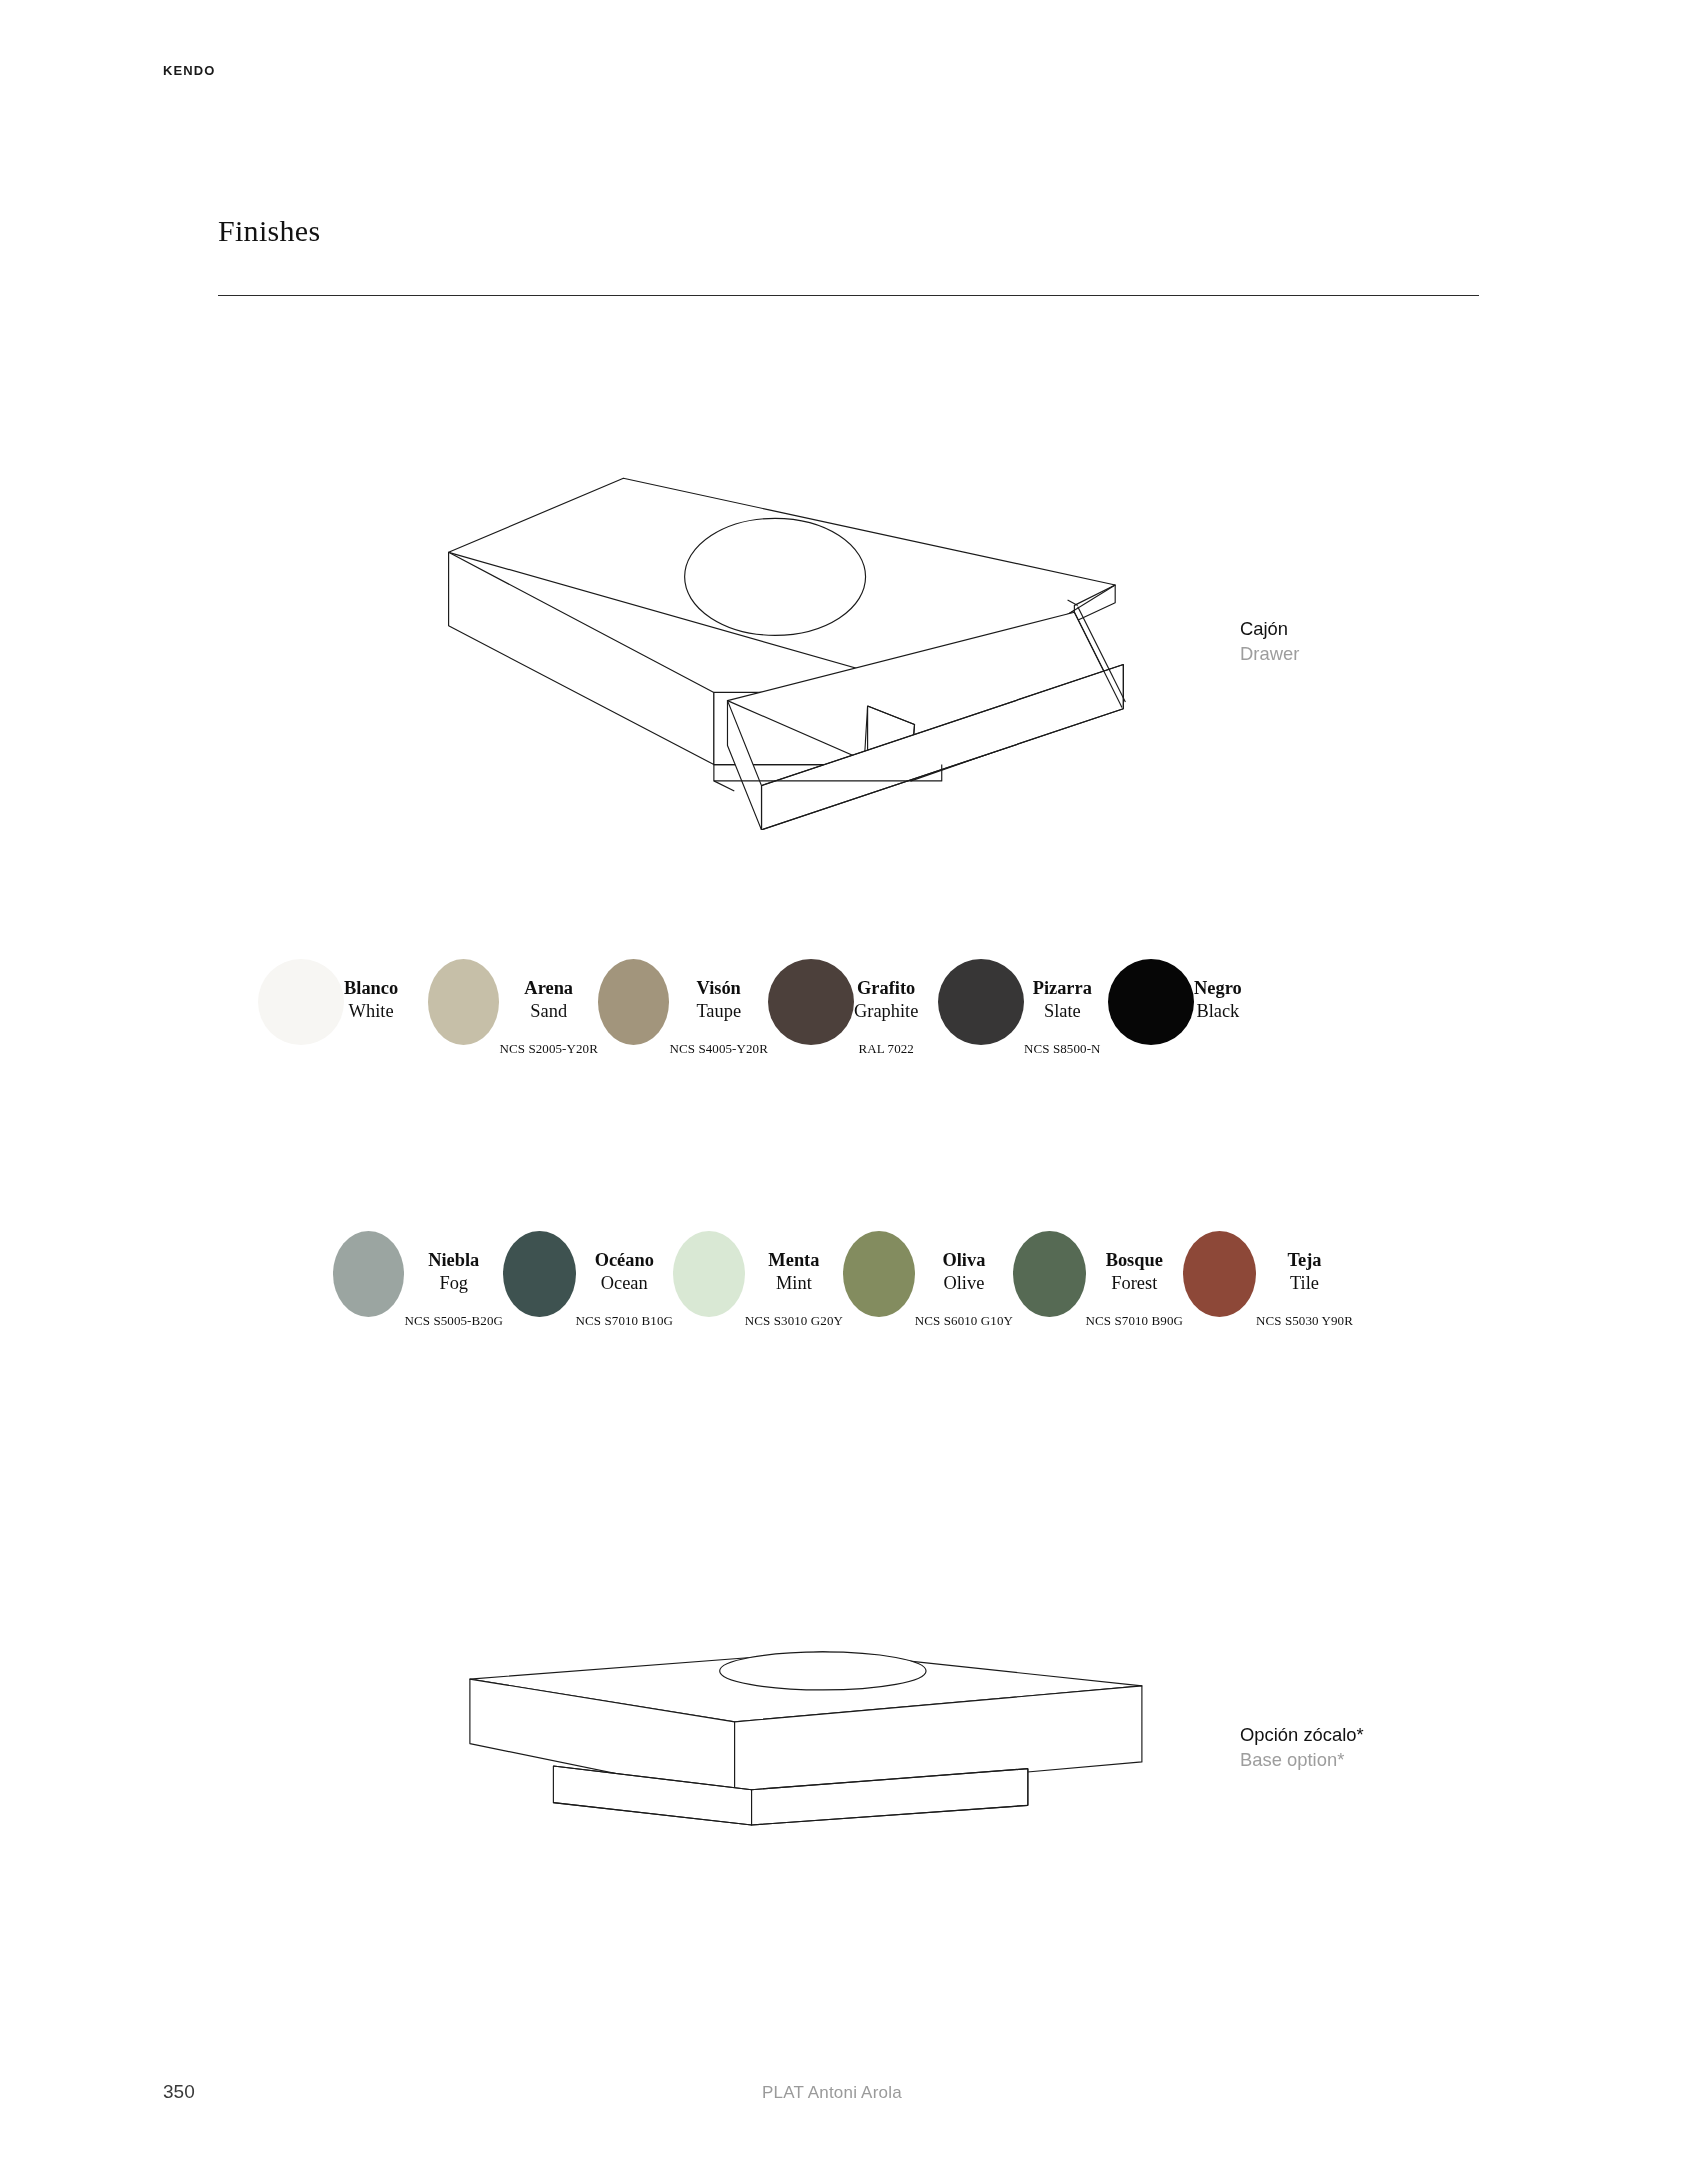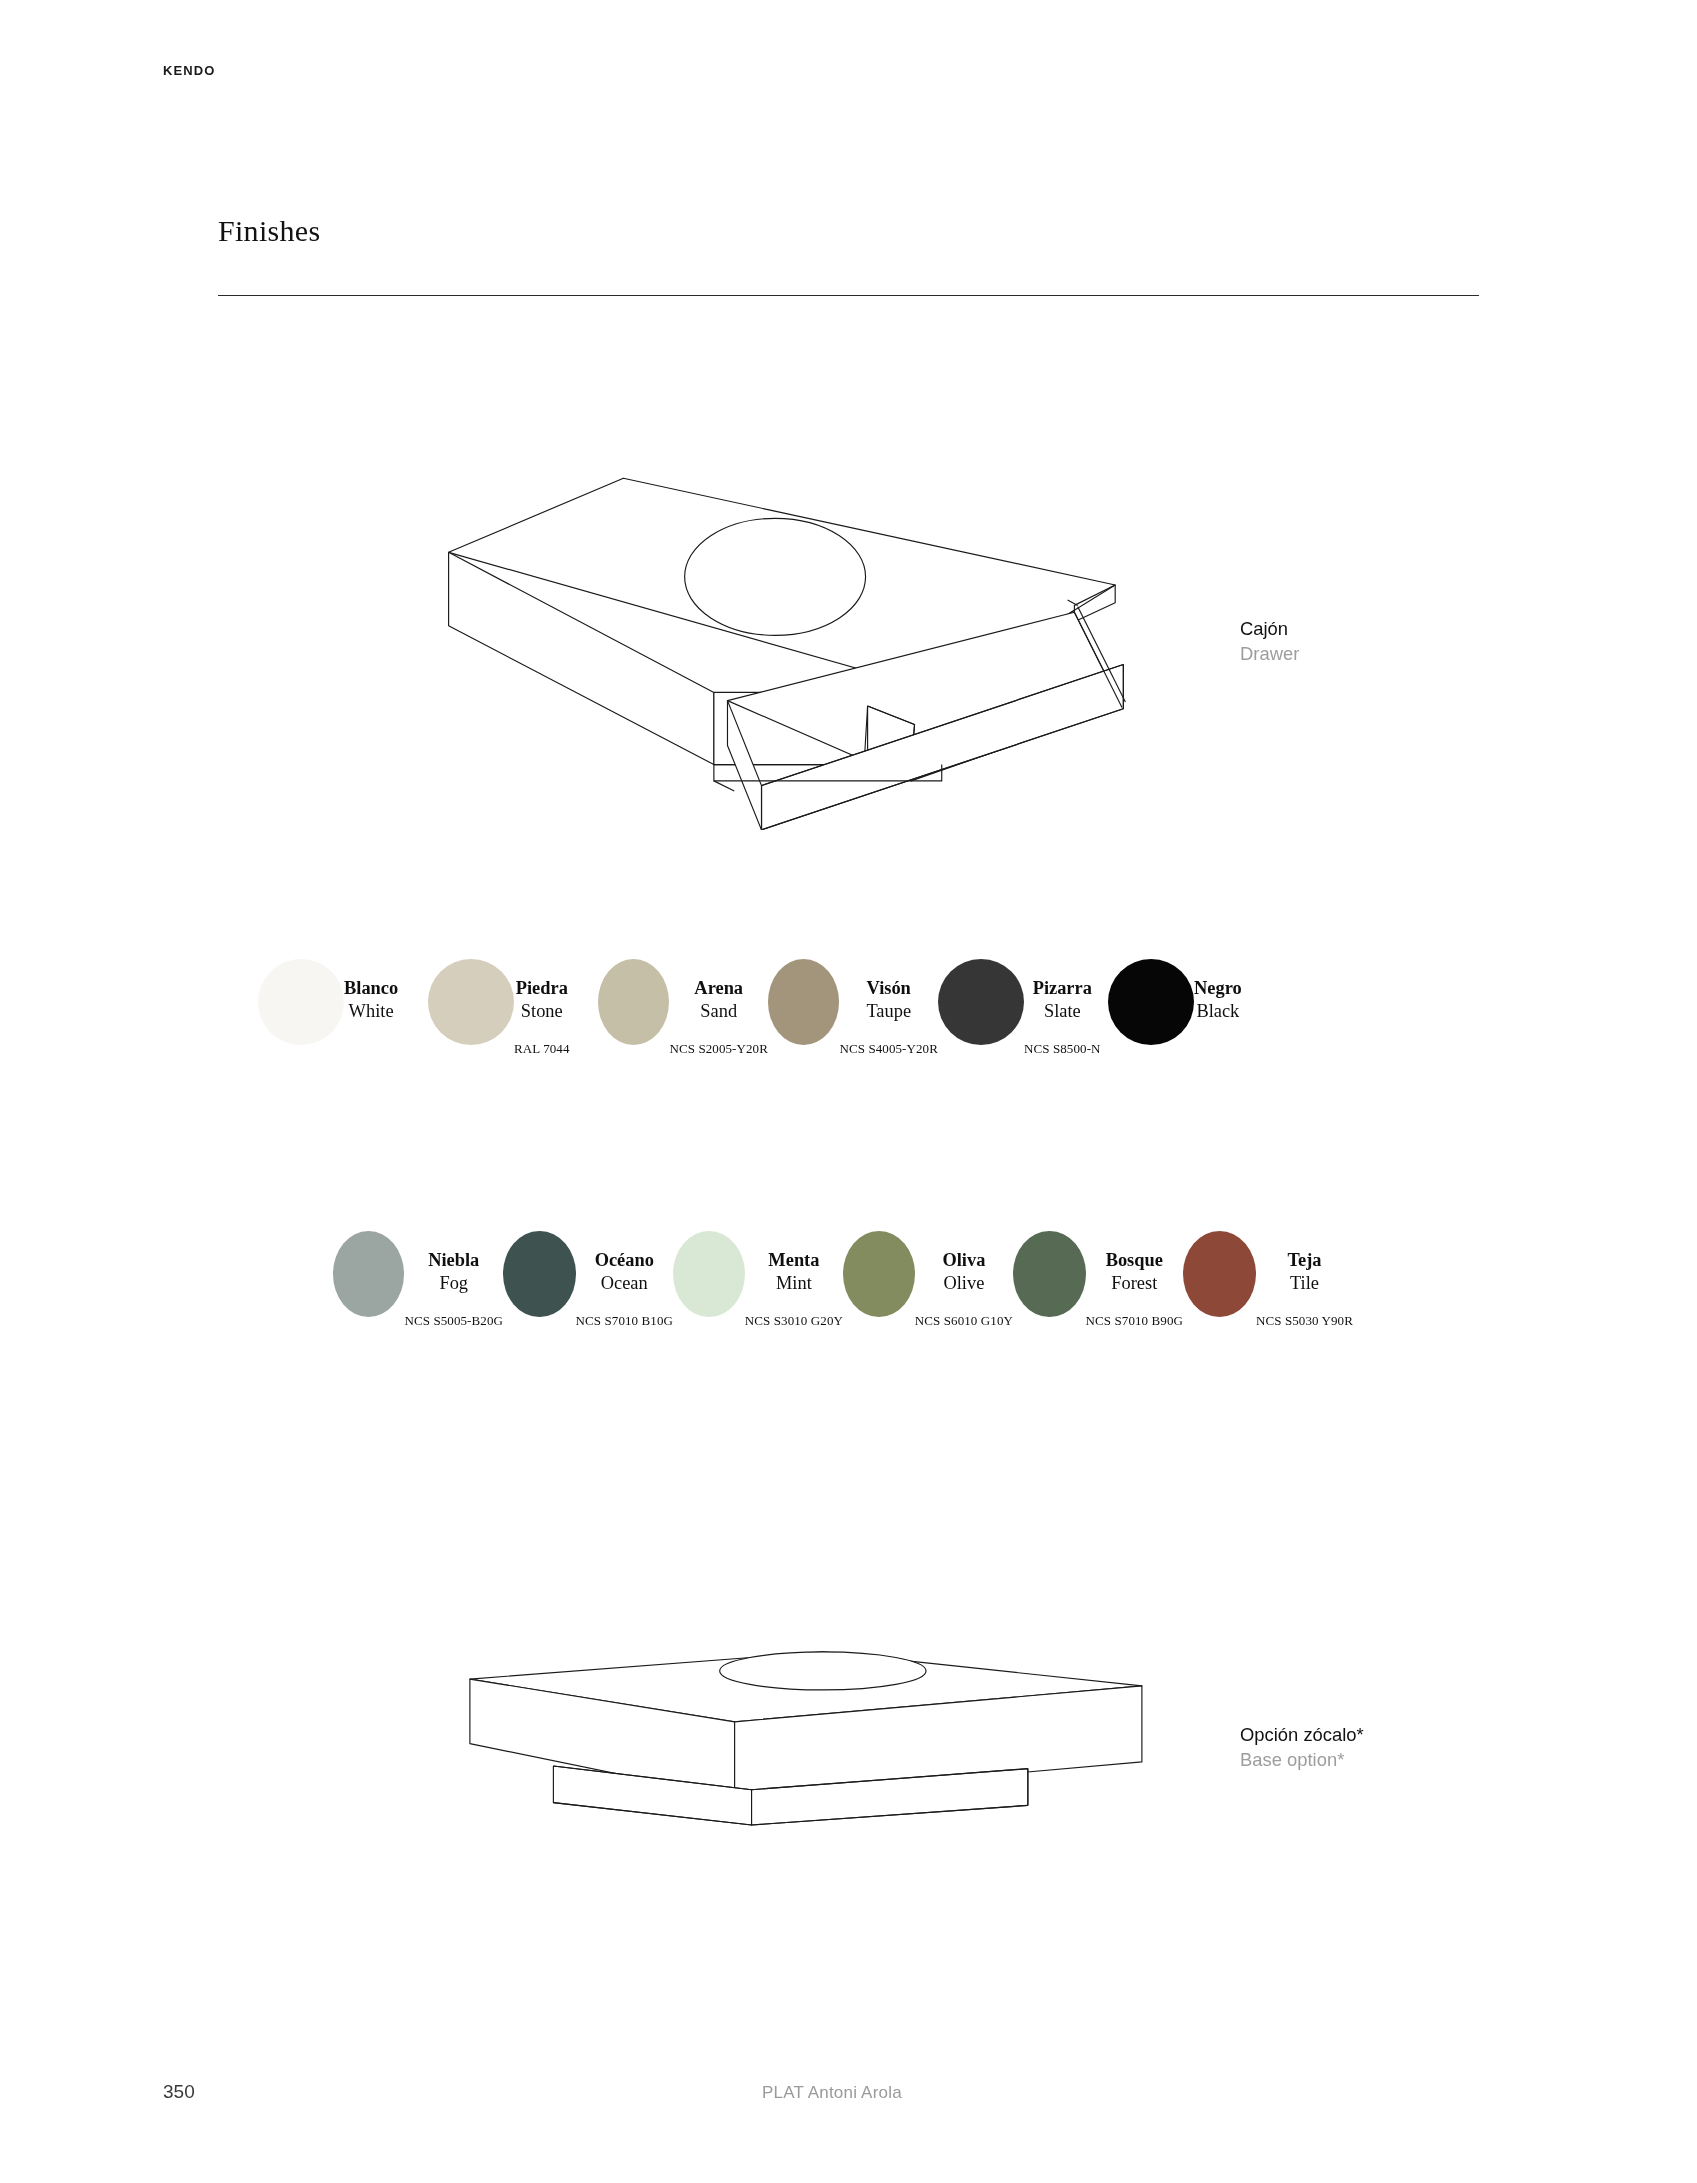--- a/index.html
+++ b/index.html
@@ -193,41 +193,41 @@
 <div class="swatch-row row-neutral">
   <div class="swatch-cell">
     <div class="swatch-dot" style="background:#F7F6F3"></div>
     <div class="swatch-names">
       <span class="swatch-es">Blanco</span>
       <span class="swatch-en">White</span>
       <span class="swatch-code"></span>
     </div>
   </div>
   <div class="swatch-cell">
-    <div class="swatch-dot" style="background:#D5CEBC"></div>
-    <div class="swatch-names">
-      <span class="swatch-es">Piedra</span>
-      <span class="swatch-en">Stone</span>
-      <span class="swatch-code">RAL 7044</span>
-    </div>
-  </div>
-  <div class="swatch-cell">
     <div class="swatch-dot" style="background:#C6BFA8"></div>
     <div class="swatch-names">
       <span class="swatch-es">Arena</span>
       <span class="swatch-en">Sand</span>
       <span class="swatch-code">NCS S2005-Y20R</span>
     </div>
   </div>
   <div class="swatch-cell">
     <div class="swatch-dot" style="background:#A2957C"></div>
     <div class="swatch-names">
       <span class="swatch-es">Visón</span>
       <span class="swatch-en">Taupe</span>
       <span class="swatch-code">NCS S4005-Y20R</span>
+    </div>
+  </div>
+  <div class="swatch-cell">
+    <div class="swatch-dot" style="background:#4C403B"></div>
+    <div class="swatch-names">
+      <span class="swatch-es">Grafito</span>
+      <span class="swatch-en">Graphite</span>
+      <span class="swatch-code">RAL 7022</span>
     </div>
   </div>
   <div class="swatch-cell">
     <div class="swatch-dot" style="background:#373636"></div>
     <div class="swatch-names">
       <span class="swatch-es">Pizarra</span>
       <span class="swatch-en">Slate</span>
       <span class="swatch-code">NCS S8500-N</span>
     </div>
   </div>

